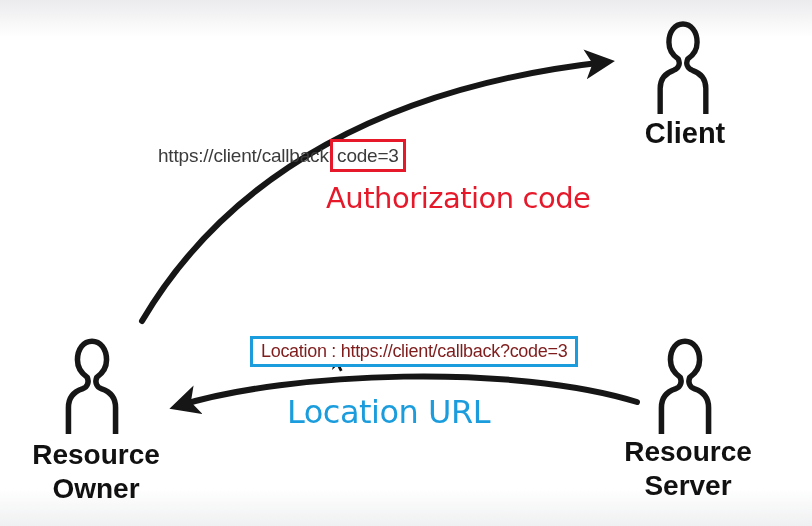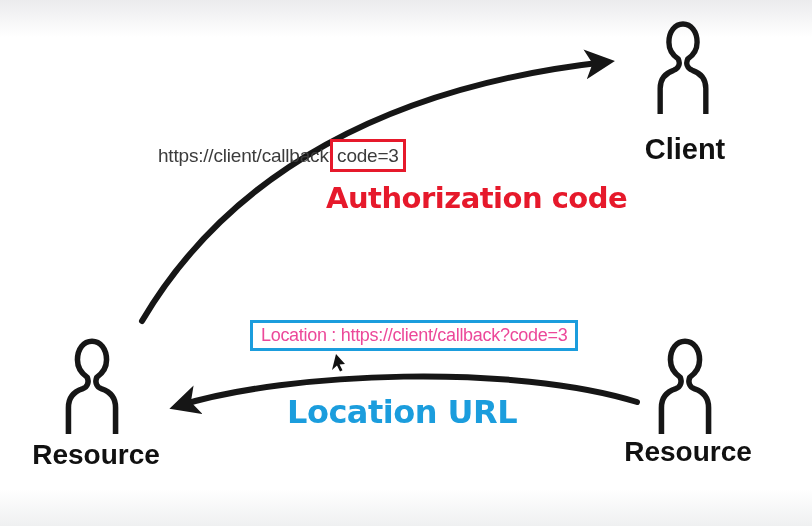--- a/index.html
+++ b/index.html
@@ -16,37 +16,37 @@
     left:158px;top:139px;
     font-size:19px;letter-spacing:-0.2px;color:var(--url-text,#3c3c3c);
     display:flex;align-items:center;white-space:nowrap;
   }
   .code-box{
     display:inline-block;margin-left:-9px;background:#ffffff;
     border:3px solid var(--red,#e6192b);padding:2px 4px;line-height:23px;
     color:var(--url-text,#3c3c3c);
   }
   .caption{
-    font-family:"DejaVu Sans",sans-serif;font-weight:bold;white-space:nowrap;
+    font-family:"DejaVu Sans",sans-serif;font-weight:normal;white-space:nowrap;
   }
   .caption-auth{
     left:326px;top:181px;font-size:29px;letter-spacing:-0.5px;color:var(--red,#e6192b);
   }
   .caption-redirect{
     left:287px;top:393px;font-size:32px;letter-spacing:-0.5px;color:var(--blue,#1b9ddd);
   }
   .location-box{
-    left:250px;top:320px;background:#ffffff;
+    left:250px;top:336px;background:#ffffff;
     border:3px solid var(--blue,#1b9ddd);padding:2px 8px;
-    font-size:18px;letter-spacing:-0.3px;color:#ec4899;white-space:nowrap;
+    font-size:18px;letter-spacing:-0.3px;color:#7f1d1d;white-space:nowrap;
   }
   .actor-label{
     font-weight:bold;color:#111111;text-align:center;line-height:34px;white-space:nowrap;
   }
-  .label-client{left:615px;top:132px;width:140px;font-size:29px;}
+  .label-client{left:615px;top:116px;width:140px;font-size:29px;}
   .label-owner{left:26px;top:438px;width:140px;font-size:28px;}
   .label-server{left:618px;top:435px;width:140px;font-size:28px;}
 </style>
 </head>
 <body>
 
 <svg id="scene" viewBox="0 0 812 526" class="ink">
   <defs>
     <marker id="arrow" viewBox="0 0 10 10" refX="7" refY="5" markerWidth="5" markerHeight="5" orient="auto">
       <path d="M0 0 L10 5 L0 10 L2.5 5 Z" fill="currentColor"></path>
@@ -84,17 +84,19 @@
 <div class="abs caption caption-auth">Authorization code</div>
 
 <div class="abs location-box">Location : https://client/callback?code=3</div>
 
 <div class="abs caption caption-redirect">Location URL</div>
 
 <div class="abs actor-label label-client">Client</div>
 
 <div class="abs actor-label label-owner">
   <div>Resource</div>
+  <div>Owner</div>
 </div>
 
 <div class="abs actor-label label-server">
   <div>Resource</div>
+  <div>Server</div>
 </div>
 
 </body></html>

